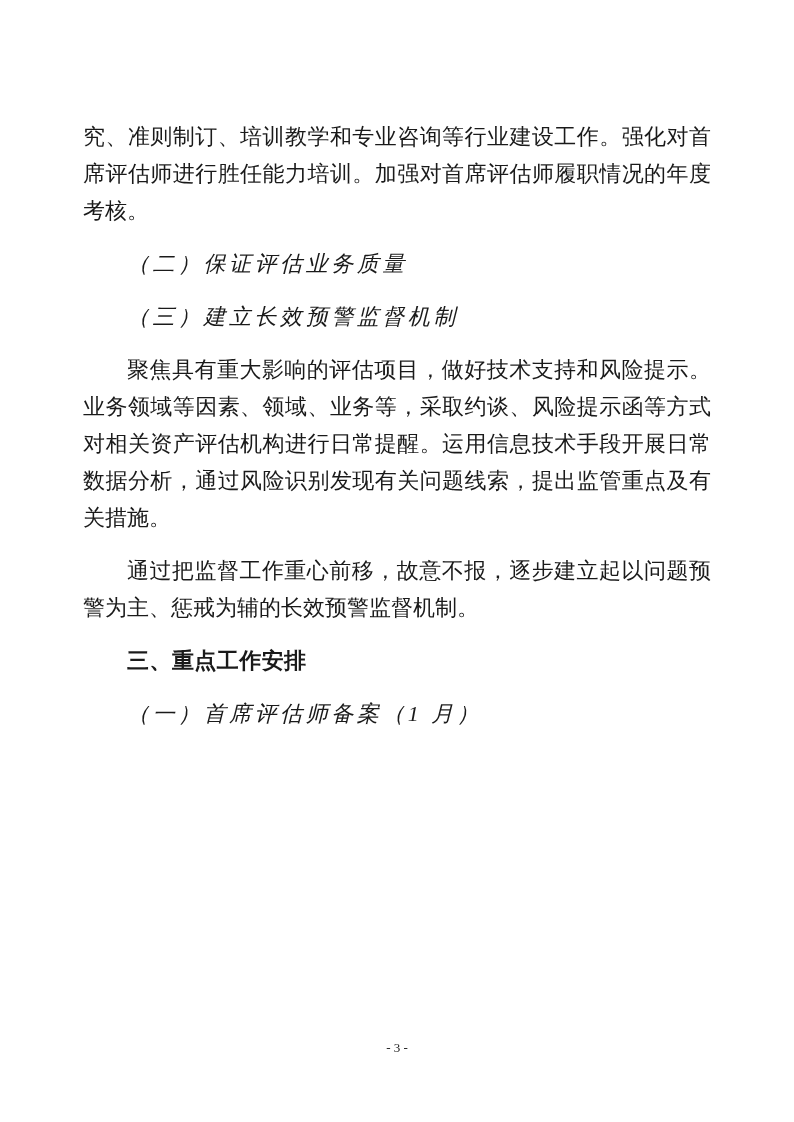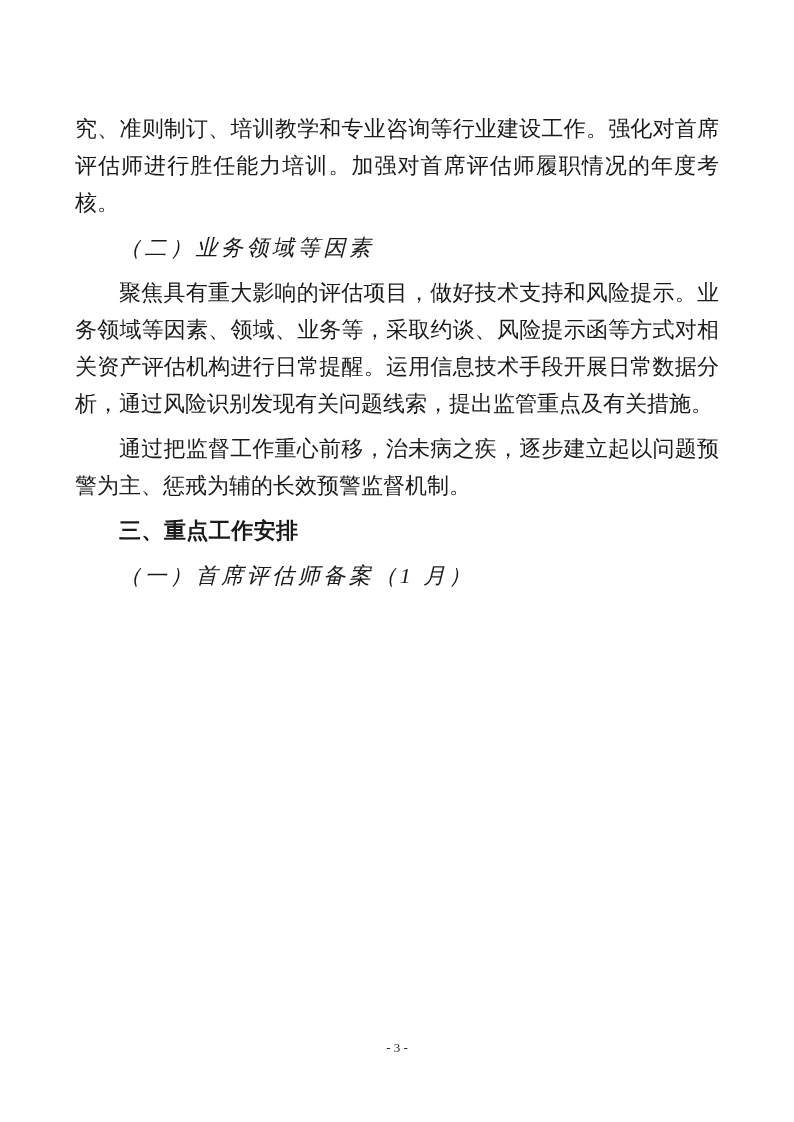--- a/index.html
+++ b/index.html
@@ -20,21 +20,21 @@
     left: 67px;
     top: 102px;
     width: 660px;
     font-family: "Liberation Sans", sans-serif;
     font-size: 22px;
     line-height: 37px;
     text-align: justify;
     color: #1a1a1a;
   }
   .content p {
-    margin: 8px;
+    margin: 16px;
     padding: 0;
     text-indent: 2em;
   }
   .content p.no-indent {
     text-indent: 0;
   }
   .heading-kai {
     font-family: "Liberation Serif", serif;
     font-style: italic;
     letter-spacing: 0.16em;
@@ -54,20 +54,21 @@
     font-size: 13px;
     color: #1a1a1a;
   }
 </style>
 </head>
 <body>
 
 <div class="page">
   <div class="content">
     <p class="no-indent">究、准则制订、培训教学和专业咨询等行业建设工作。强化对首席评估师进行胜任能力培训。加强对首席评估师履职情况的年度考核。</p>
-    <p class="heading-kai">（二）业务领域等因素</p>
+    <p class="heading-kai">（二）保证评估业务质量</p>
+    <p class="heading-kai">（三）建立长效预警监督机制</p>
     <p>聚焦具有重大影响的评估项目，做好技术支持和风险提示。业务领域等因素、领域、业务等，采取约谈、风险提示函等方式对相关资产评估机构进行日常提醒。运用信息技术手段开展日常数据分析，通过风险识别发现有关问题线索，提出监管重点及有关措施。</p>
-    <p>通过把监督工作重心前移，治未病之疾，逐步建立起以问题预警为主、惩戒为辅的长效预警监督机制。</p>
+    <p>通过把监督工作重心前移，故意不报，逐步建立起以问题预警为主、惩戒为辅的长效预警监督机制。</p>
     <p class="heading-bold">三、重点工作安排</p>
     <p class="heading-kai">（一）首席评估师备案（1 月）</p>
   </div>
   <div class="footer">- 3 -</div>
 </div>
 
 </body></html>

